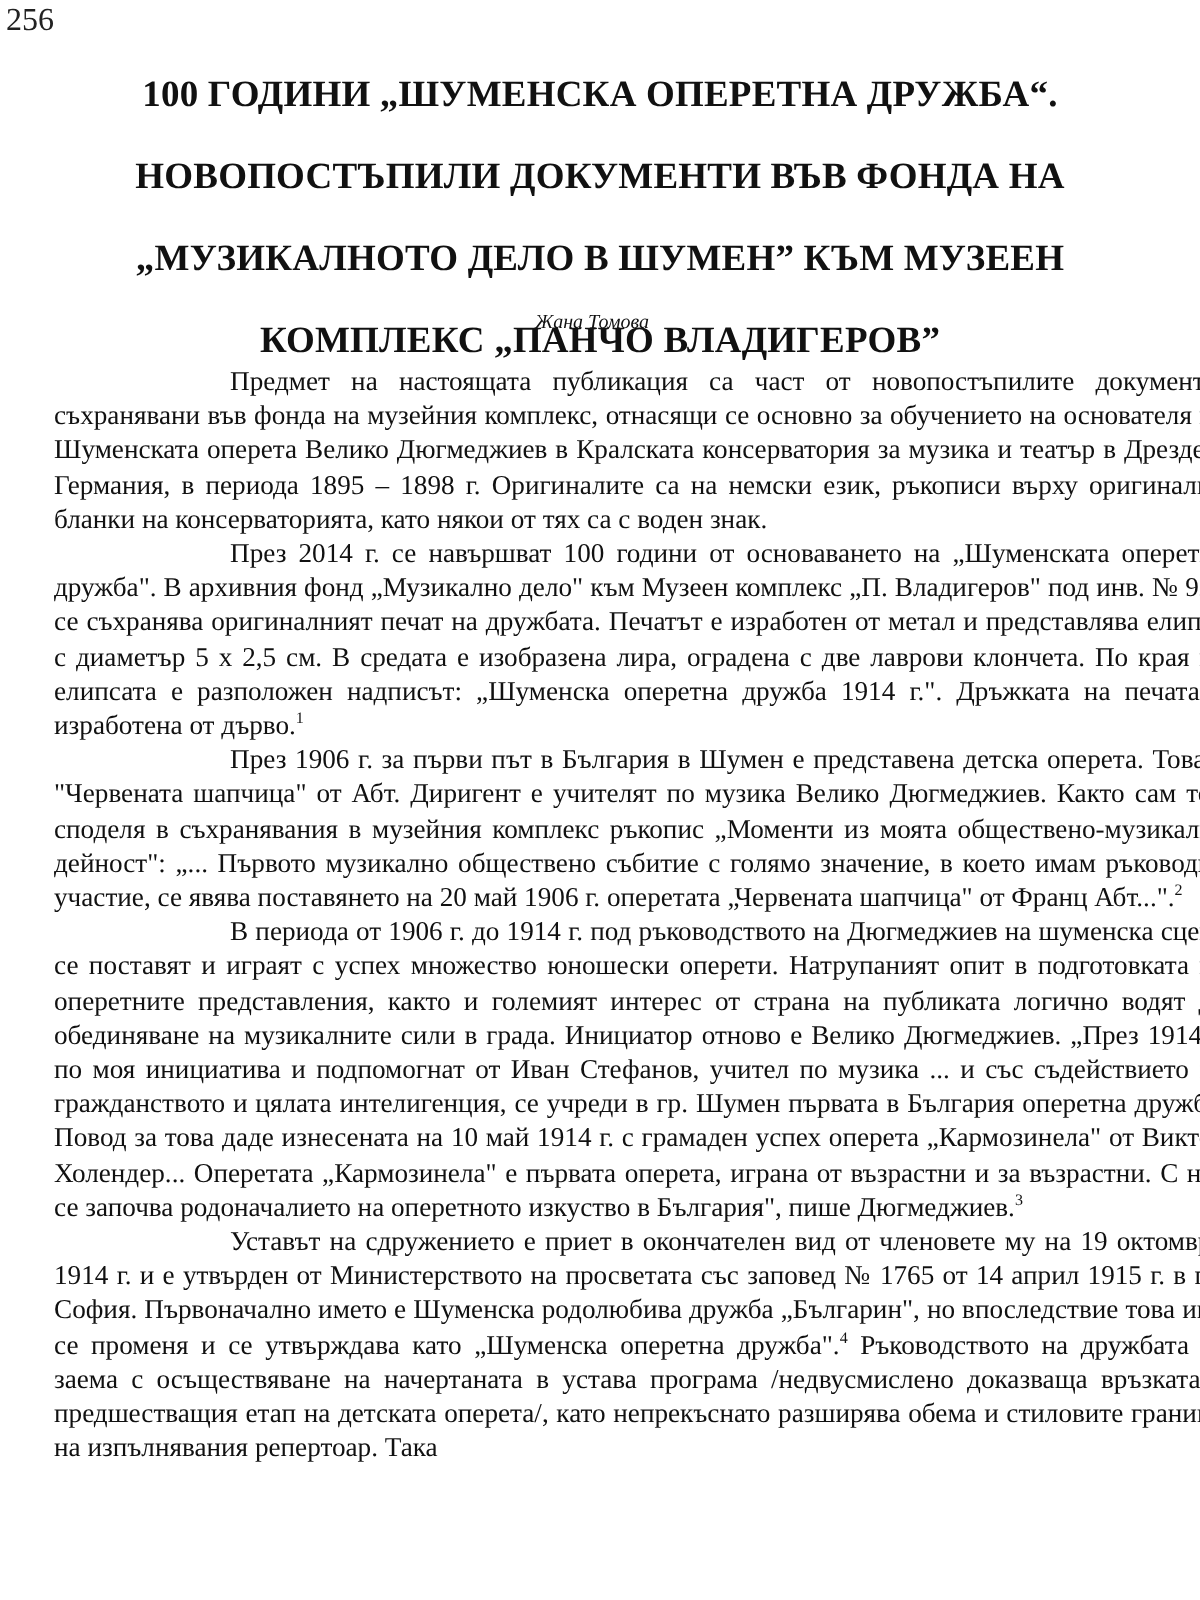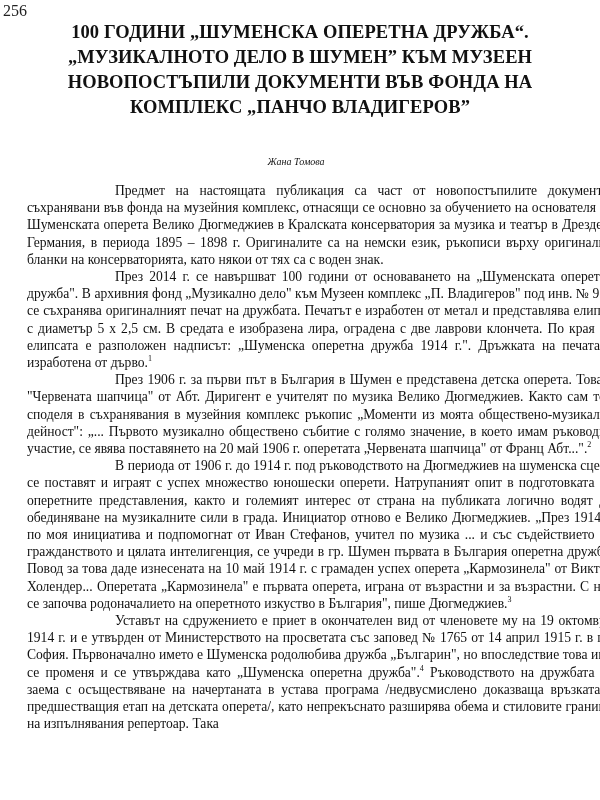--- a/index.html
+++ b/index.html
@@ -10,43 +10,43 @@
     }
     .page-number {
       position: absolute; left: 3px; top: 2px;
       font-size: 16px; color: #222;
     }
     .title {
       position: absolute; left: 0; top: 20px; width: 600px;
       text-align: center; font-weight: bold;
       font-size: 18.5px; line-height: 25px; letter-spacing: 0.1px;
     }
-    .title div { white-space: nowrap; }
+    .title div { white-space: nowrap; margin-top: 16px; }
     .author {
       position: absolute; left: 0; top: 156px; width: 592px;
       text-align: center; font-style: italic; font-size: 10px;
     }
     .body {
       position: absolute; left: 7px; top: 182px; width: 586px;
       font-size: 13.6px; line-height: 17.2px;
       text-align: justify;
       margin-left: 20px;
     }
     .body p { margin: 0; text-indent: 88px; }
     sup { font-size: 8px; line-height: 0; }
   </style>
 </head>
 <body>
 
 <div class="page-number">256</div>
 
 <div class="title">
   <div>100 ГОДИНИ „ШУМЕНСКА ОПЕРЕТНА ДРУЖБА“.</div>
+  <div>НОВОПОСТЪПИЛИ ДОКУМЕНТИ ВЪВ ФОНДА НА</div>
   <div>„МУЗИКАЛНОТО ДЕЛО В ШУМЕН” КЪМ МУЗЕЕН</div>
-  <div>НОВОПОСТЪПИЛИ ДОКУМЕНТИ ВЪВ ФОНДА НА</div>
   <div>КОМПЛЕКС „ПАНЧО ВЛАДИГЕРОВ”</div>
 </div>
 
 <div class="author">Жана Томова</div>
 
 <div class="body">
   <p><span>Предмет на настоящата публикация са част от новопостъпилите документи, съхранявани във фонда на музейния комплекс, отнасящи се основно за обучението на основателя на Шуменската оперета Велико Дюгмеджиев в Кралската консерватория за музика и театър в Дрезден, Германия, в периода 1895 – 1898 г. Оригиналите са на немски език, ръкописи върху оригинални бланки на консерваторията, като някои от тях са с воден знак.</span></p>
   <p><span>През 2014 г. се навършват 100 години от основаването на „Шуменската оперетна дружба". В архивния фонд „Музикално дело" към Музеен комплекс „П. Владигеров" под инв. № 925 се съхранява оригиналният печат на дружбата. Печатът е изработен от метал и представлява елипса с диаметър 5 х 2,5 см. В средата е изобразена лира, оградена с две лаврови клончета. По края на елипсата е разположен надписът: „Шуменска оперетна дружба 1914 г.". Дръжката на печата е изработена от дърво.</span><sup>1</sup></p>
   <p><span>През 1906 г. за първи път в България в Шумен е представена детска оперета. Това е "Червената шапчица" от Абт. Диригент е учителят по музика Велико Дюгмеджиев. Както сам той споделя в съхранявания в музейния комплекс ръкопис „Моменти из моята обществено-музикална дейност": „... Първото музикално обществено събитие с голямо значение, в което имам ръководно участие, се явява поставянето на 20 май 1906 г. оперетата „Червената шапчица" от Франц Абт...".</span><sup>2</sup></p>
   <p><span>В периода от 1906 г. до 1914 г. под ръководството на Дюгмеджиев на шуменска сцена се поставят и играят с успех множество юношески оперети. Натрупаният опит в подготовката на оперетните представления, както и големият интерес от страна на публиката логично водят до обединяване на музикалните сили в града. Инициатор отново е Велико Дюгмеджиев. „През 1914 г. по моя инициатива и подпомогнат от Иван Стефанов, учител по музика ... и със съдействието на гражданството и цялата интелигенция, се учреди в гр. Шумен първата в България оперетна дружба. Повод за това даде изнесената на 10 май 1914 г. с грамаден успех оперета „Кармозинела" от Виктор Холендер... Оперетата „Кармозинела" е първата оперета, играна от възрастни и за възрастни. С нея се започва родоначалието на оперетното изкуство в България", пише Дюгмеджиев.</span><sup>3</sup></p>

